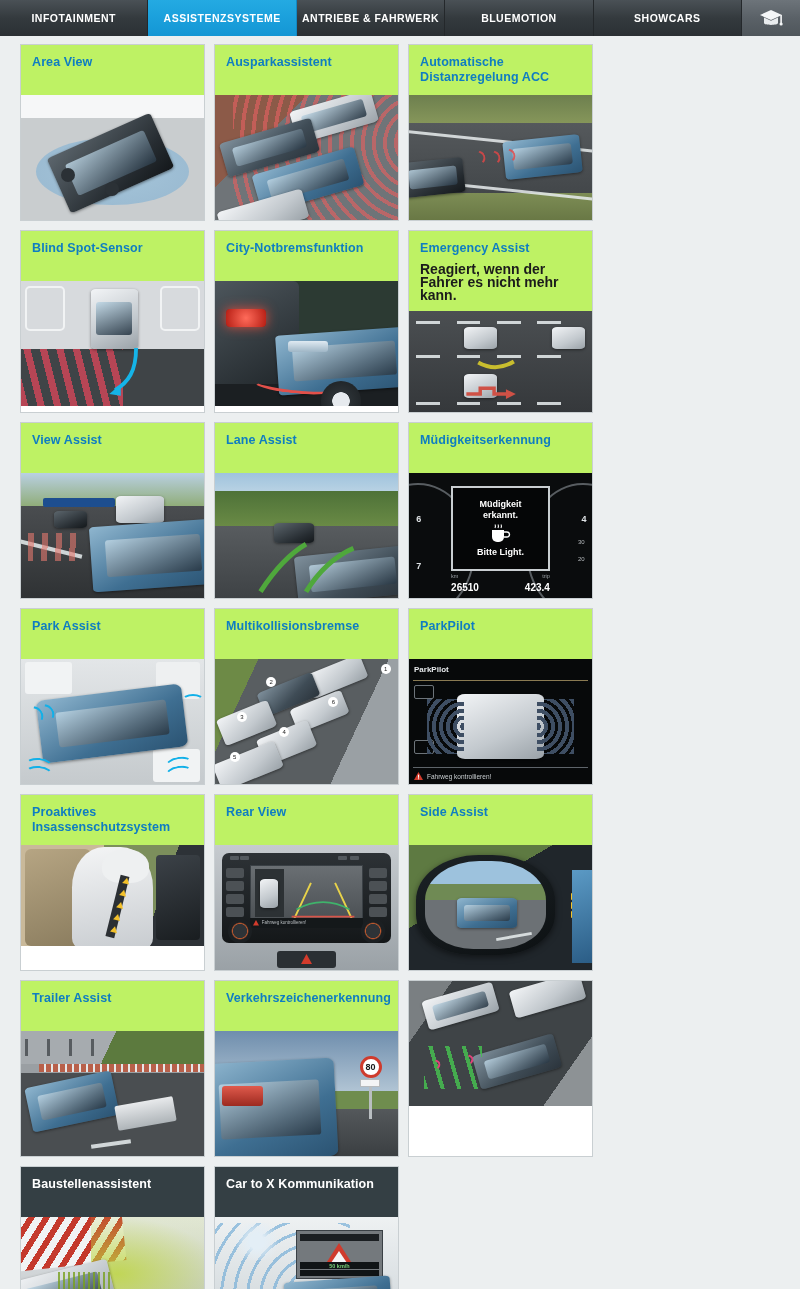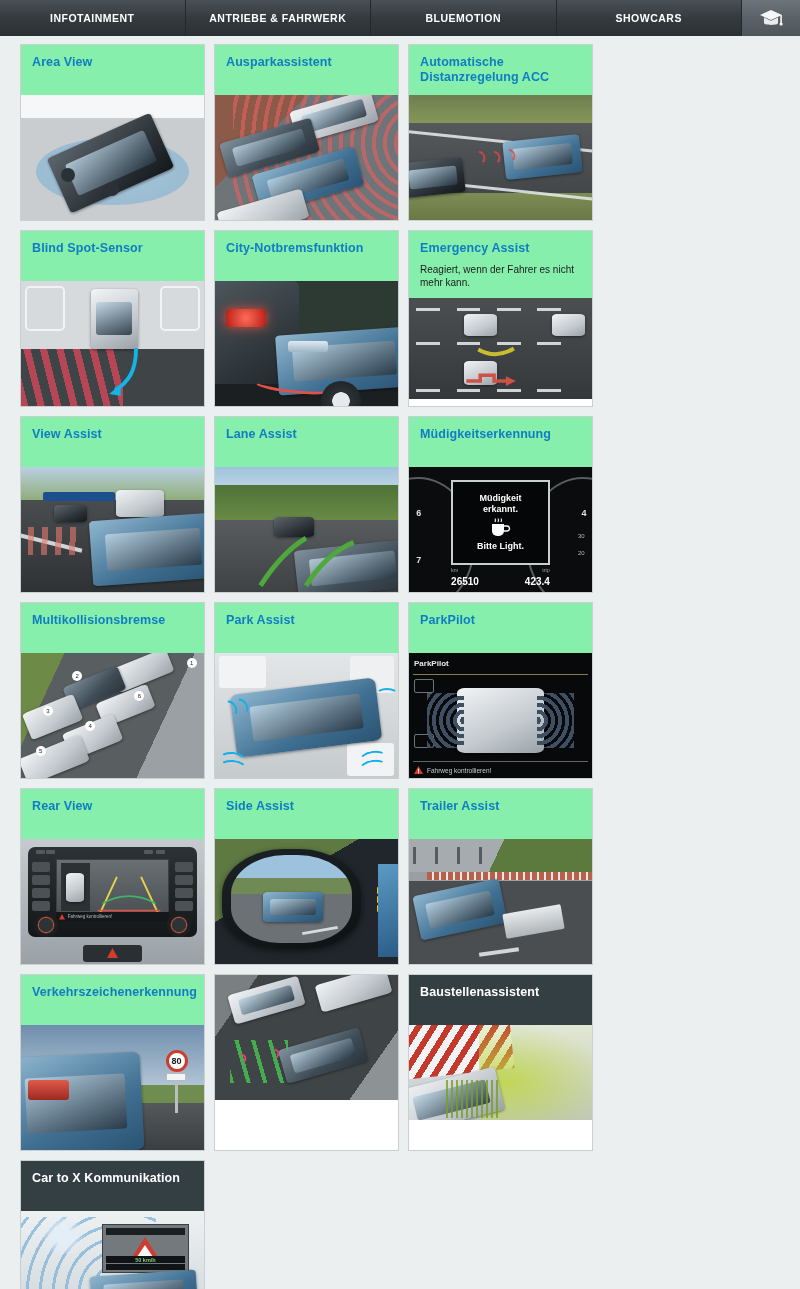--- a/index.html
+++ b/index.html
@@ -57,37 +57,37 @@
   .card {
     width: 185px;
     background: #ffffff;
     border: 1px solid #c9cfd2;
     display: flex;
     flex-direction: column;
     overflow: hidden;
     cursor: pointer;
   }
   .card-head {
-    background: #86efac;
+    background: #bef264;
     padding: 10px 11px 9px 11px;
     min-height: 50px;
   }
   .card-head.dark { background: #343f44; }
   .card-title {
     color: #0f7dc2;
     font-size: 12.5px;
     font-weight: bold;
     line-height: 15px;
     letter-spacing: 0.1px;
   }
   .card-head.dark .card-title { color: #ffffff; }
   .card-sub {
     color: #1b1b1b;
-    font-size: 10px;
-    font-weight: normal;
+    font-size: 14px;
+    font-weight: bold;
     line-height: 13px;
     margin-top: 7px;
   }
   .card-media {
     height: 125px;
     position: relative;
     overflow: hidden;
     background: #b9c2c7;
   }
 
@@ -129,20 +129,23 @@
     background: #0b0d0e;
     border: 1px solid #3a4045;
   }
 </style>
 </head>
 <body>
 
 <div class="topnav">
   <div class="nav-tab">
       <span>INFOTAINMENT</span>
+    </div>
+  <div class="nav-tab active">
+      <span>ASSISTENZSYSTEME</span>
     </div>
   <div class="nav-tab">
       <span>ANTRIEBE &amp; FAHRWERK</span>
     </div>
   <div class="nav-tab">
       <span>BLUEMOTION</span>
     </div>
   <div class="nav-tab">
       <span>SHOWCARS</span>
     </div>
@@ -358,60 +361,60 @@
         <div style="position:absolute;left:23%;bottom:4%;width:54%;display:flex;justify-content:space-between;align-items:flex-end">
           <div><span style="color:#9aa0a4;font-size:5.5px">km</span><div style="color:#fff;font-size:10px;font-weight:bold">26510</div></div>
           <div style="text-align:right"><span style="color:#9aa0a4;font-size:5.5px">trip</span><div style="color:#fff;font-size:10px;font-weight:bold">423.4</div></div>
         </div>
       </div>
     </div>
   </div>
 
   <div class="card">
     <div class="card-head">
+      <div class="card-title">Park Assist</div>
+    </div>
+    <div class="card-media">
+      <div class="ill" style="background:linear-gradient(to bottom,#e3e6e8,#c5cacd)">
+        <div style="position:absolute;left:2%;top:2%;width:26%;height:26%;background:#f1f3f4;border-radius:3px"></div>
+        <div style="position:absolute;right:2%;top:2%;width:24%;height:30%;background:#eef0f1;border-radius:3px"></div>
+        <div style="position:absolute;right:2%;bottom:2%;width:26%;height:26%;background:#f1f3f4;border-radius:3px"></div>
+        <div class="car blue" style="left:10%;top:26%;width:80%;height:50%;transform:rotate(-7deg);border-radius:9px/6px">
+            <div class="glass"></div>
+          </div>
+        <div class="wave cyan" style="left:-2%;top:36%;width:24px;height:30px;transform:rotate(58deg)"></div>
+        <div class="wave cyan" style="left:4%;top:34%;width:24px;height:30px;transform:rotate(58deg)"></div>
+        <div class="wave cyan" style="left:2%;bottom:2%;width:28px;height:16px;transform:rotate(6deg)"></div>
+        <div class="wave cyan" style="left:2%;bottom:8%;width:28px;height:16px;transform:rotate(6deg)"></div>
+        <div class="wave cyan" style="right:6%;bottom:2%;width:28px;height:16px;transform:rotate(-10deg)"></div>
+        <div class="wave cyan" style="right:6%;bottom:9%;width:28px;height:16px;transform:rotate(-10deg)"></div>
+        <div class="wave cyan" style="right:0%;top:28%;width:22px;height:12px"></div>
+      </div>
+    </div>
+  </div>
+
+  <div class="card">
+    <div class="card-head">
       <div class="card-title">Multikollisionsbremse</div>
     </div>
     <div class="card-media">
       <div class="ill" style="background:linear-gradient(115deg,#6d8a46 0 18%,#595e61 18% 72%,#9aa0a4 72% 100%)">
         <div class="lanemark" style="left:6%;top:52%;width:20%;transform:rotate(-22deg)"></div>
         <div class="car silver" style="left:50%;top:4%;width:32%;height:20%;transform:rotate(-22deg)"></div>
         <div class="car" style="left:24%;top:18%;width:32%;height:20%;transform:rotate(-22deg)"></div>
         <div class="car silver" style="left:42%;top:32%;width:30%;height:20%;transform:rotate(-22deg)"></div>
         <div class="car silver" style="left:2%;top:40%;width:30%;height:22%;transform:rotate(-22deg)"></div>
         <div class="car silver" style="left:24%;top:56%;width:30%;height:22%;transform:rotate(-22deg)"></div>
         <div class="car silver" style="left:0%;top:74%;width:36%;height:22%;transform:rotate(-22deg)"></div>
         <div style="position:absolute;right:4%;top:4%;width:10px;height:10px;border-radius:50%;background:#fff;color:#222;font-size:6px;text-align:center;line-height:10px">1</div>
         <div style="position:absolute;left:28%;top:14%;width:10px;height:10px;border-radius:50%;background:#fff;color:#222;font-size:6px;text-align:center;line-height:10px">2</div>
         <div style="position:absolute;left:12%;top:42%;width:10px;height:10px;border-radius:50%;background:#fff;color:#222;font-size:6px;text-align:center;line-height:10px">3</div>
         <div style="position:absolute;left:35%;top:54%;width:10px;height:10px;border-radius:50%;background:#fff;color:#222;font-size:6px;text-align:center;line-height:10px">4</div>
         <div style="position:absolute;left:8%;top:74%;width:10px;height:10px;border-radius:50%;background:#fff;color:#222;font-size:6px;text-align:center;line-height:10px">5</div>
         <div style="position:absolute;left:62%;top:30%;width:10px;height:10px;border-radius:50%;background:#fff;color:#222;font-size:6px;text-align:center;line-height:10px">6</div>
-      </div>
-    </div>
-  </div>
-
-  <div class="card">
-    <div class="card-head">
-      <div class="card-title">Park Assist</div>
-    </div>
-    <div class="card-media">
-      <div class="ill" style="background:linear-gradient(to bottom,#e3e6e8,#c5cacd)">
-        <div style="position:absolute;left:2%;top:2%;width:26%;height:26%;background:#f1f3f4;border-radius:3px"></div>
-        <div style="position:absolute;right:2%;top:2%;width:24%;height:30%;background:#eef0f1;border-radius:3px"></div>
-        <div style="position:absolute;right:2%;bottom:2%;width:26%;height:26%;background:#f1f3f4;border-radius:3px"></div>
-        <div class="car blue" style="left:10%;top:26%;width:80%;height:50%;transform:rotate(-7deg);border-radius:9px/6px">
-            <div class="glass"></div>
-          </div>
-        <div class="wave cyan" style="left:-2%;top:36%;width:24px;height:30px;transform:rotate(58deg)"></div>
-        <div class="wave cyan" style="left:4%;top:34%;width:24px;height:30px;transform:rotate(58deg)"></div>
-        <div class="wave cyan" style="left:2%;bottom:2%;width:28px;height:16px;transform:rotate(6deg)"></div>
-        <div class="wave cyan" style="left:2%;bottom:8%;width:28px;height:16px;transform:rotate(6deg)"></div>
-        <div class="wave cyan" style="right:6%;bottom:2%;width:28px;height:16px;transform:rotate(-10deg)"></div>
-        <div class="wave cyan" style="right:6%;bottom:9%;width:28px;height:16px;transform:rotate(-10deg)"></div>
-        <div class="wave cyan" style="right:0%;top:28%;width:22px;height:12px"></div>
       </div>
     </div>
   </div>
 
   <div class="card">
     <div class="card-head">
       <div class="card-title">ParkPilot</div>
     </div>
     <div class="card-media">
       <div class="ill" style="background:#07090a;padding:4px">
@@ -428,20 +431,41 @@
               <path d="M5 0 L10 9 L0 9 Z" fill="#d33b2c"></path>
               <rect x="4.4" y="3" width="1.2" height="3.4" fill="#fff"></rect>
               <rect x="4.4" y="7" width="1.2" height="1.1" fill="#fff"></rect>
             </svg>
           <span style="color:#c9ced1;font-size:6.5px">Fahrweg kontrollieren!</span>
         </div>
       </div>
     </div>
   </div>
 
+  <div class="card">
+    <div class="card-head">
+      <div class="card-title">Proaktives Insassenschutzsystem</div>
+    </div>
+    <div class="card-media" style="height:101px">
+      <div class="ill" style="background:linear-gradient(110deg,#c9b99a 0 38%,#7c8f5c 38% 72%,#2d3237 72% 100%)">
+        <div style="position:absolute;left:2%;top:4%;width:36%;height:96%;background:linear-gradient(160deg,#b6a583,#8a7c5e);border-radius:6px"></div>
+        <div style="position:absolute;left:28%;top:2%;width:44%;height:100%;background:linear-gradient(170deg,#f4f5f6,#c8ccd0);border-radius:40% 40% 10% 10%"></div>
+        <div style="position:absolute;left:44%;top:4%;width:26%;height:34%;background:#eef0f1;border-radius:50% 50% 40% 40%"></div>
+        <div style="position:absolute;left:50%;top:30%;width:9px;height:62%;background:repeating-linear-gradient(to bottom,#2b2f33 0 8px,#2b2f33 8px 9px);transform:rotate(14deg)"></div>
+        <svg style="position:absolute;left:50%;top:30%;height:62%;width:14px;transform:rotate(14deg)" viewBox="0 0 12 70">
+          <path d="M6 2 L10 9 L2 9 Z" fill="#f2c02a"></path>
+            <path d="M6 16 L10 23 L2 23 Z" fill="#f2c02a"></path>
+          <path d="M6 30 L10 37 L2 37 Z" fill="#f2c02a"></path>
+            <path d="M6 44 L10 51 L2 51 Z" fill="#f2c02a"></path>
+          <path d="M6 58 L10 65 L2 65 Z" fill="#f2c02a"></path>
+        </svg>
+        <div style="position:absolute;right:2%;top:10%;width:24%;height:84%;background:linear-gradient(160deg,#3c4248,#191d20);border-radius:4px"></div>
+      </div>
+    </div>
+  </div>
 
   <div class="card">
     <div class="card-head">
       <div class="card-title">Rear View</div>
     </div>
     <div class="card-media">
       <div class="ill" style="background:linear-gradient(to bottom,#c6cbcf,#9aa1a6)">
         <div style="position:absolute;left:4%;top:6%;right:4%;height:72%;background:linear-gradient(#2d3236,#141719);border-radius:7px"></div>
         <div style="position:absolute;left:8%;top:9%;width:5%;height:3%;background:#53595e;border-radius:1px;box-shadow:10px 0 0 #53595e,108px 0 0 #53595e,120px 0 0 #53595e"></div>
         <div class="screenbox" style="left:19%;top:16%;width:62%;height:46%;background:linear-gradient(#6a6f73,#4a4f53)">

